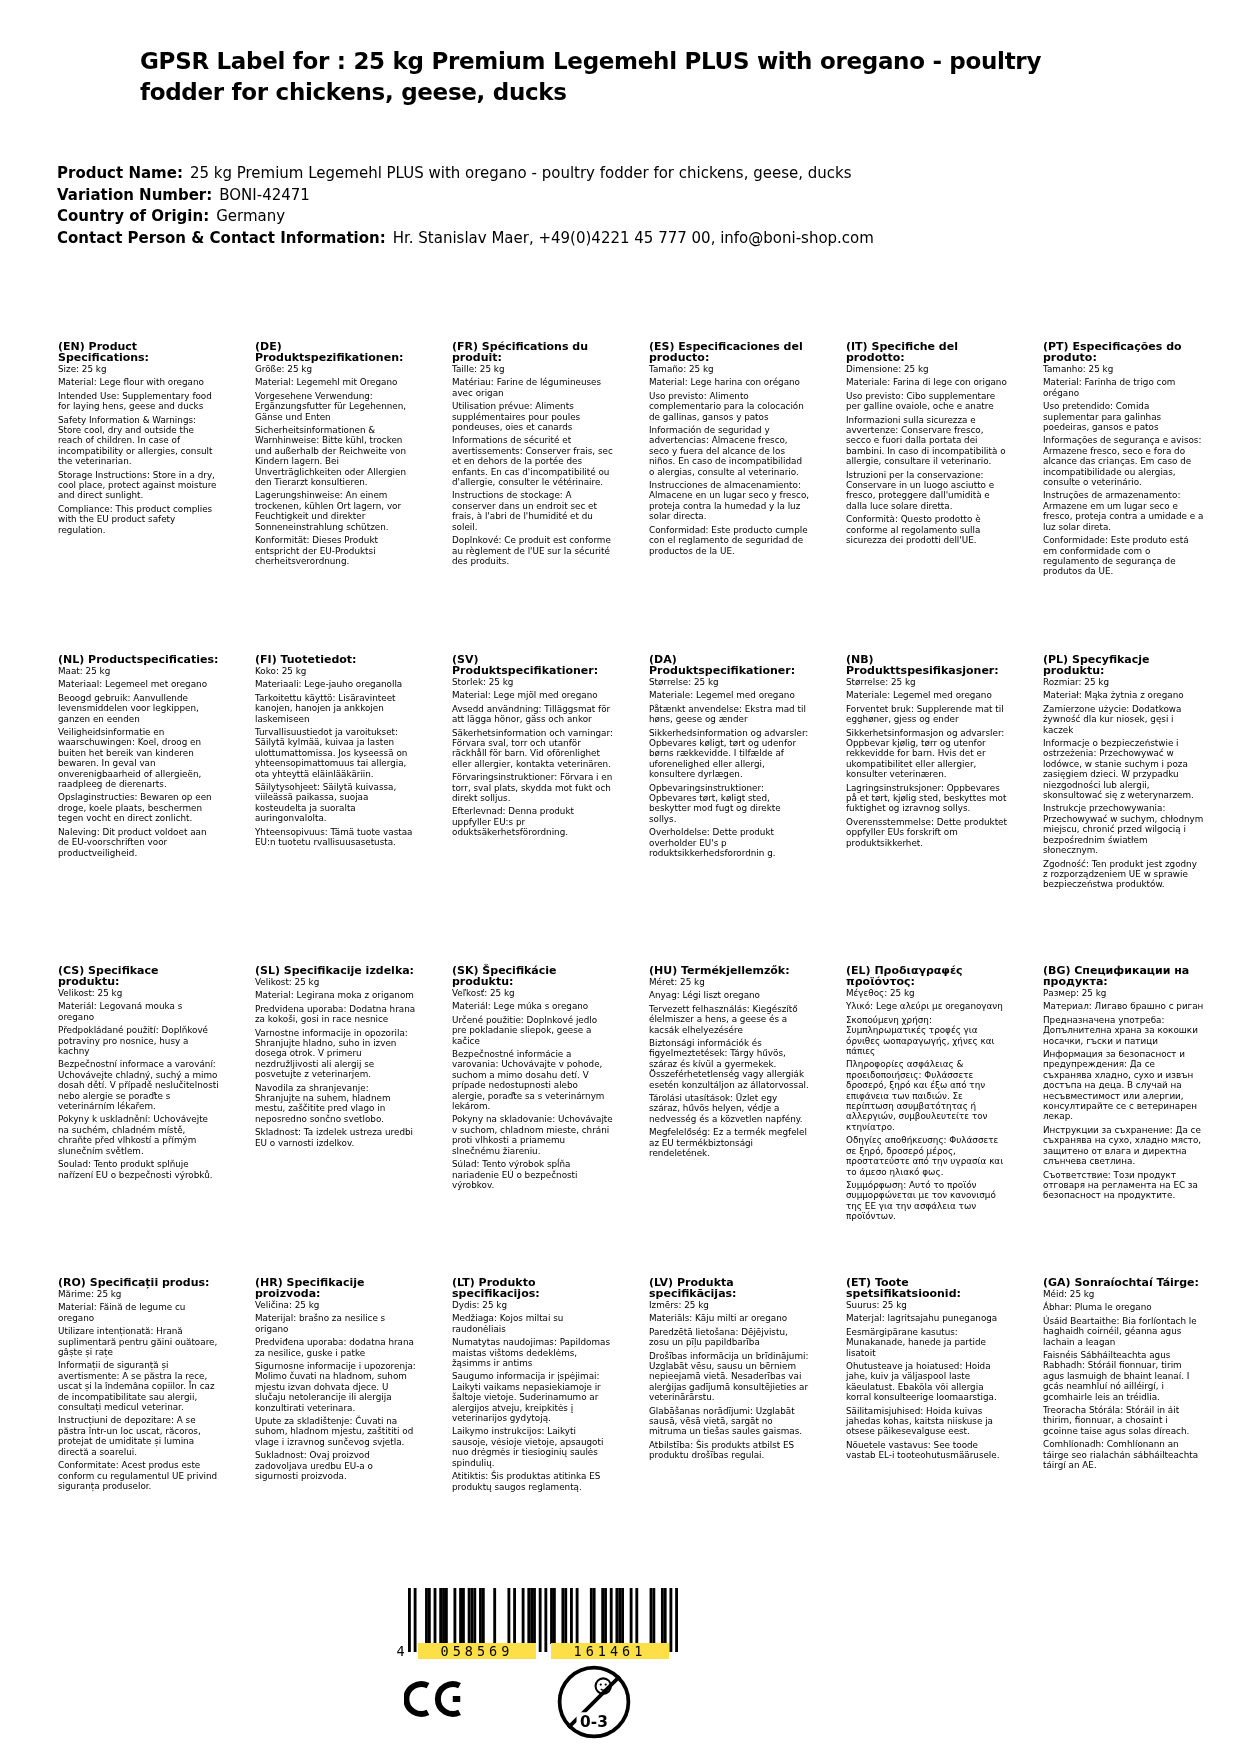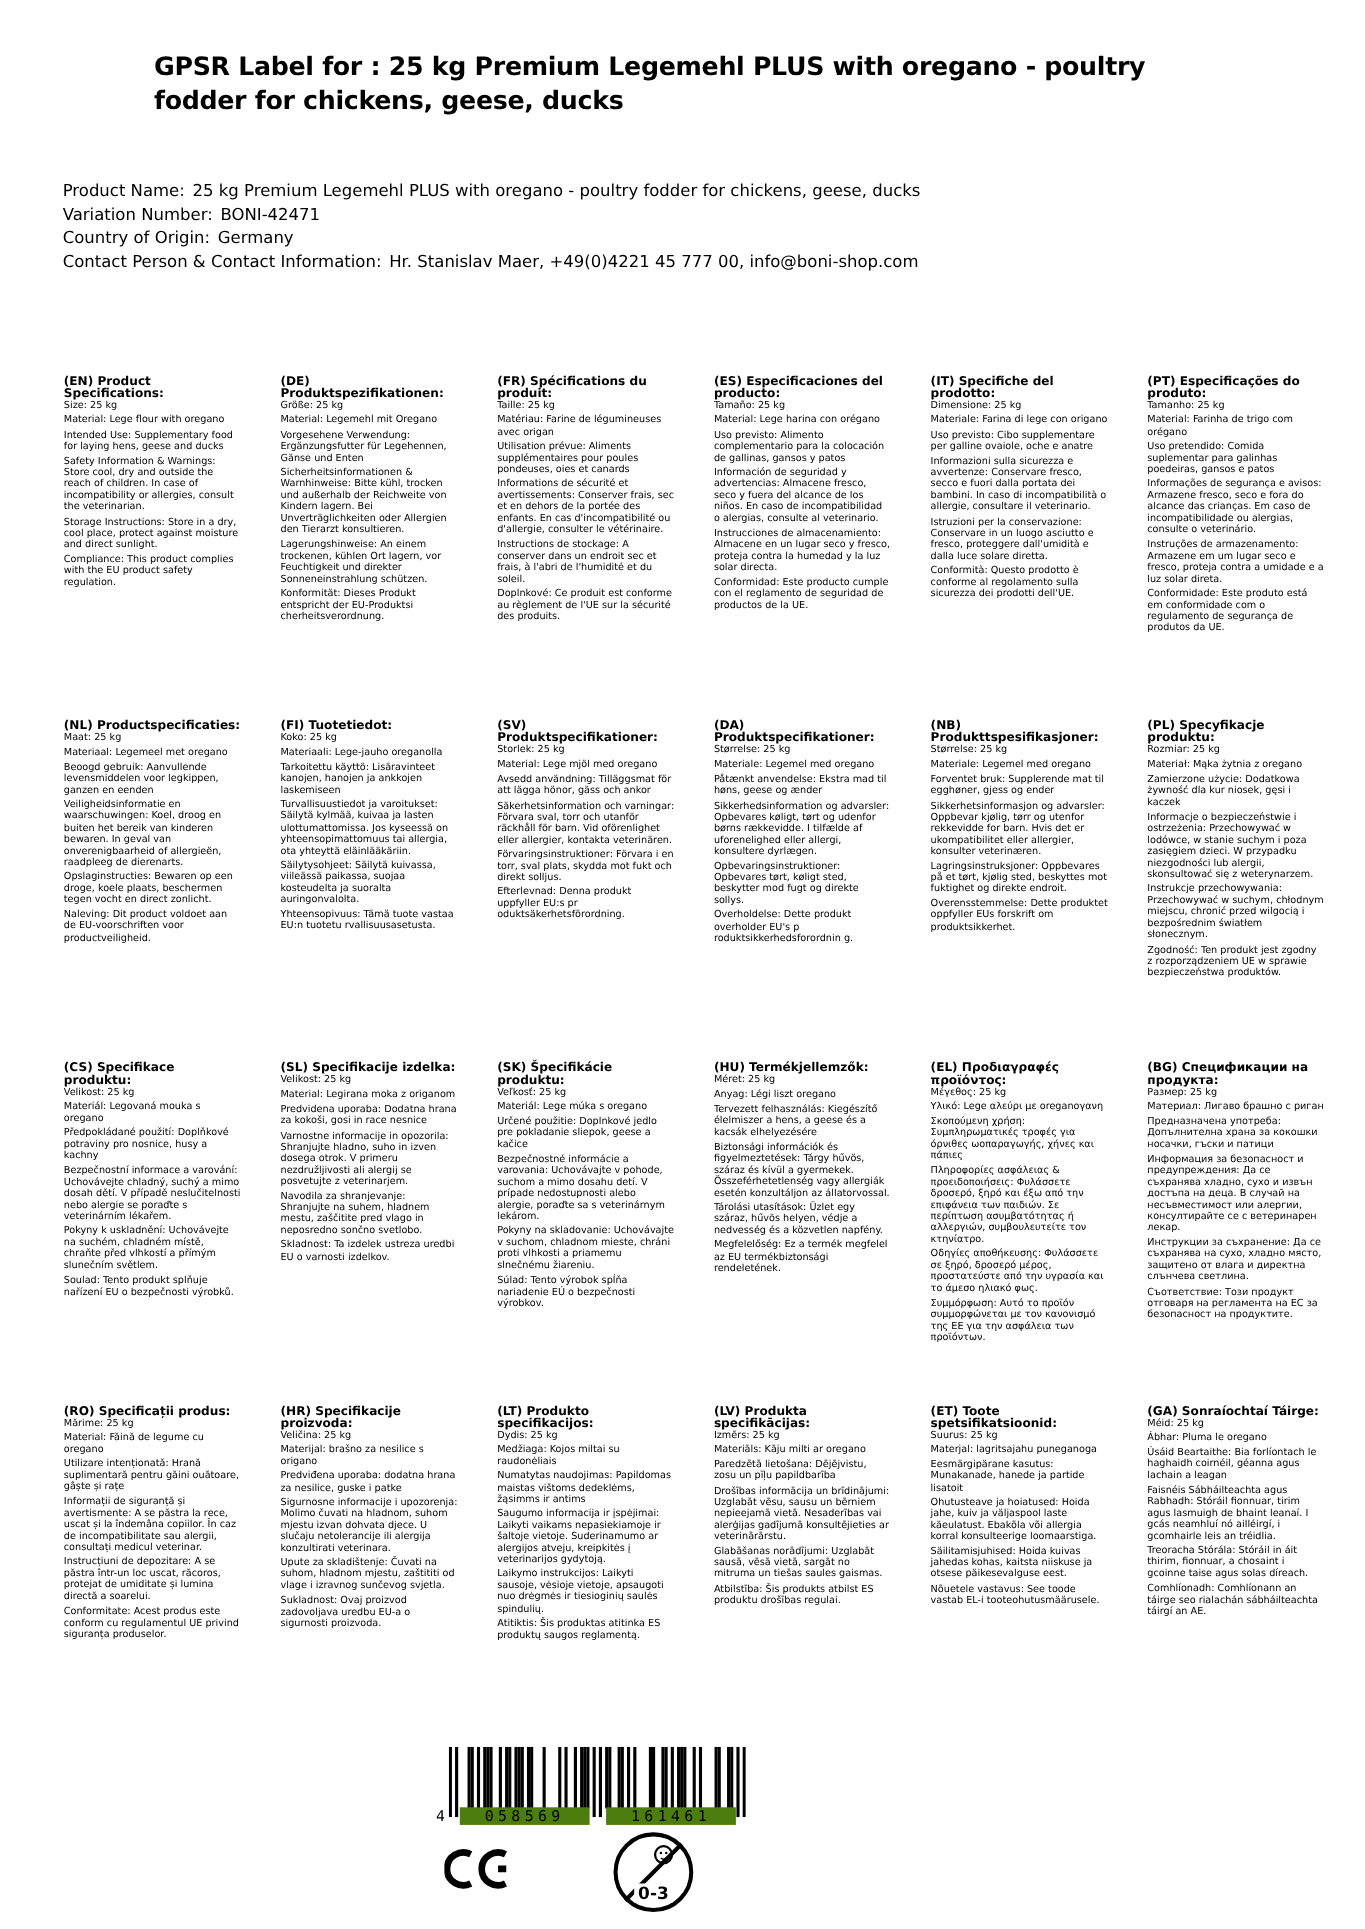--- a/index.html
+++ b/index.html
@@ -5,36 +5,36 @@
   html,body{margin:0;padding:0;}
   body{
     width:1241px;height:1754px;position:relative;background:#ffffff;color:#000;
     font-family:"DejaVu Sans",sans-serif;overflow:hidden;
   }
   .title{
     position:absolute;top:46px;left:140px;width:960px;text-align:left;
     font-size:23px;font-weight:bold;line-height:31px;letter-spacing:-0.3px;
   }
   .product-info{position:absolute;top:163px;left:57px;width:1120px;font-size:15px;line-height:21.5px;}
-  .info-row .lbl{font-weight:normal;margin-top:40px;}
+  .info-row .lbl{font-weight:bold;margin-top:40px;}
   .info-row .val{margin-left:7px;}
   .blocks-grid{
     position:absolute;top:341px;left:58px;
     display:grid;grid-template-columns:repeat(6,197px);
     grid-template-rows:313px 311px 312px auto;
   }
   .block{width:197px;padding-right:36px;box-sizing:border-box;font-size:8.8px;line-height:10.4px;}
   .block .bt{font-weight:bold;font-size:11px;line-height:11px;margin:0 0 1px 0;}
   .block p{margin:0 0 3px 0;}
   .barcode-wrap{position:absolute;left:394px;top:1588px;width:290px;height:82px;}
   #bars{display:block;margin-left:14px;width:270px;height:64px;}
   #bars rect{fill:#000;}
   .bc-digits{position:relative;height:18px;margin-top:-9px;
     font-family:"DejaVu Sans Mono",monospace;font-size:13.5px;}
-  .bc-digits span{position:absolute;top:0;background:#4d7c0f;text-align:center;}
+  .bc-digits span{position:absolute;top:0;background:#fde047;text-align:center;}
   .bc-digits .g0{left:0;width:13px;background:transparent;}
   .bc-digits .g1{left:24px;width:118px;letter-spacing:4px;}
   .bc-digits .g2{left:157px;width:118px;letter-spacing:4px;}
   .ce-mark{position:absolute;left:404px;top:1678px;width:66px;height:42px;}
   .age-mark{position:absolute;left:556px;top:1664px;width:76px;height:76px;}
 </style>
 </head>
 <body>
 
 <div class="title">GPSR Label for : 25 kg Premium Legemehl PLUS with oregano - poultry fodder for chickens, geese, ducks</div>
@@ -136,21 +136,21 @@
       <p>Sikkerhedsinformation og advarsler: Opbevares køligt, tørt og udenfor børns rækkevidde. I tilfælde af uforenelighed eller allergi, konsultere dyrlægen.</p>
       <p>Opbevaringsinstruktioner: Opbevares tørt, køligt sted, beskytter mod fugt og direkte sollys.</p>
       <p>Overholdelse: Dette produkt overholder EU's p roduktsikkerhedsforordnin g.</p>
     </div>
     <div class="block">
       <div class="bt">(NB) Produkttspesifikasjoner:</div>
       <p>Størrelse: 25 kg</p>
       <p>Materiale: Legemel med oregano</p>
       <p>Forventet bruk: Supplerende mat til egghøner, gjess og ender</p>
       <p>Sikkerhetsinformasjon og advarsler: Oppbevar kjølig, tørr og utenfor rekkevidde for barn. Hvis det er ukompatibilitet eller allergier, konsulter veterinæren.</p>
-      <p>Lagringsinstruksjoner: Oppbevares på et tørt, kjølig sted, beskyttes mot fuktighet og direkte endroit.</p>
+      <p>Lagringsinstruksjoner: Oppbevares på et tørt, kjølig sted, beskyttes mot fuktighet og izravnog sollys.</p>
       <p>Overensstemmelse: Dette produktet oppfyller EUs forskrift om produktsikkerhet.</p>
     </div>
     <div class="block">
       <div class="bt">(PL) Specyfikacje produktu:</div>
       <p>Rozmiar: 25 kg</p>
       <p>Materiał: Mąka żytnia z oregano</p>
       <p>Zamierzone użycie: Dodatkowa żywność dla kur niosek, gęsi i kaczek</p>
       <p>Informacje o bezpieczeństwie i ostrzeżenia: Przechowywać w lodówce, w stanie suchym i poza zasięgiem dzieci. W przypadku niezgodności lub alergii, skonsultować się z weterynarzem.</p>
       <p>Instrukcje przechowywania: Przechowywać w suchym, chłodnym miejscu, chronić przed wilgocią i bezpośrednim światłem słonecznym.</p>
       <p>Zgodność: Ten produkt jest zgodny z rozporządzeniem UE w sprawie bezpieczeństwa produktów.</p>

